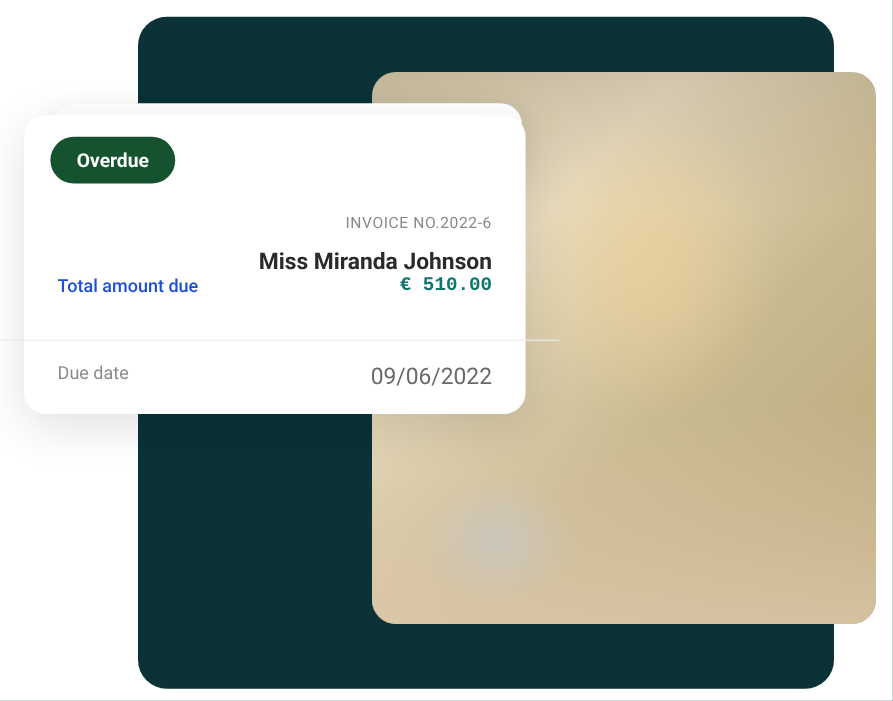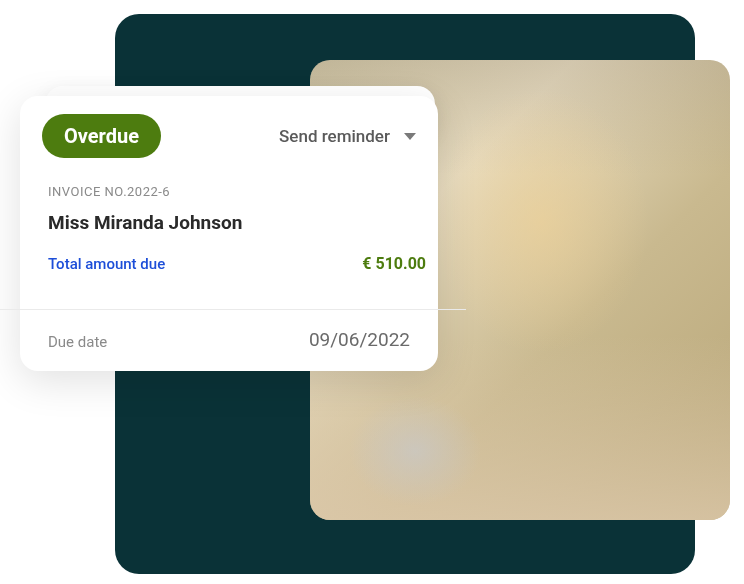--- a/index.html
+++ b/index.html
@@ -58,83 +58,84 @@
       border-radius: 18px;
       box-shadow: 0 10px 40px rgba(0,0,0,0.12);
     }
     .card-header {
       display: flex;
       align-items: center;
       justify-content: space-between;
       padding: 18px 22px;
     }
     .overdue-badge {
-      background: #4d7c0f;
+      background: #14532d;
       color: #fff;
       font-weight: 700;
-      font-size: 20px;
+      font-size: 16px;
       padding: 10px 22px;
       border-radius: 999px;
     }
     .send-reminder {
       display: flex;
       align-items: center;
       gap: 14px;
       color: #5a5a5a;
       font-size: 17px;
       font-weight: 500;
       cursor: pointer;
     }
     .chevron {
       width: 0;
       height: 0;
       border-left: 6px solid transparent;
       border-right: 6px solid transparent;
       border-top: 7px solid #7a7a7a;
     }
     .card-body {
-      padding: 8px 12px 18px 28px;
+      padding: 8px 28px 18px 28px;
+      text-align: right;
     }
     .invoice-no {
       color: #8a8a8a;
       font-size: 13px;
       letter-spacing: 0.5px;
       margin-bottom: 12px;
     }
     .customer-name {
       color: #2a2a2a;
       font-size: 19px;
       font-weight: 700;
-      margin-bottom: 20px;
     }
     .amount-row {
       display: flex;
       justify-content: space-between;
       align-items: center;
       padding-bottom: 18px;
     }
     .amount-label {
       color: #1d4ed8;
       font-size: 15px;
       font-weight: 500;
     }
     .amount-value {
-      color: #4d7c0f;
+      color: #0f766e;
       font-size: 16px;
       font-weight: 700;
+      font-family: Liberation Mono, monospace;
     }
     .divider {
       height: 1px;
       background: #eaeaea;
       margin: 0 -28px;
     }
     .due-row {
       display: flex;
       justify-content: space-between;
-      align-items: flex-end;
+      align-items: flex-start;
       padding: 18px 28px 20px 28px;
       gap: 20px;
     }
     .due-label {
       color: #8a8a8a;
       font-size: 15px;
     }
     .due-value {
       color: #6a6a6a;
       font-size: 19px;
@@ -147,24 +148,20 @@
 
 <div class="photo-placeholder">
   <div class="photo-inner"></div>
 </div>
 
 <div class="card-shadow"></div>
 
 <div class="invoice-card">
   <div class="card-header">
     <span class="overdue-badge">Overdue</span>
-    <div class="send-reminder">
-      <span>Send reminder</span>
-      <span class="chevron"></span>
-    </div>
   </div>
   <div class="card-body">
     <div class="invoice-no">INVOICE NO.2022-6</div>
     <div class="customer-name">Miss Miranda Johnson</div>
     <div class="amount-row">
       <span class="amount-label">Total amount due</span>
       <span class="amount-value">€ 510.00</span>
     </div>
   </div>
   <div class="divider"></div>

